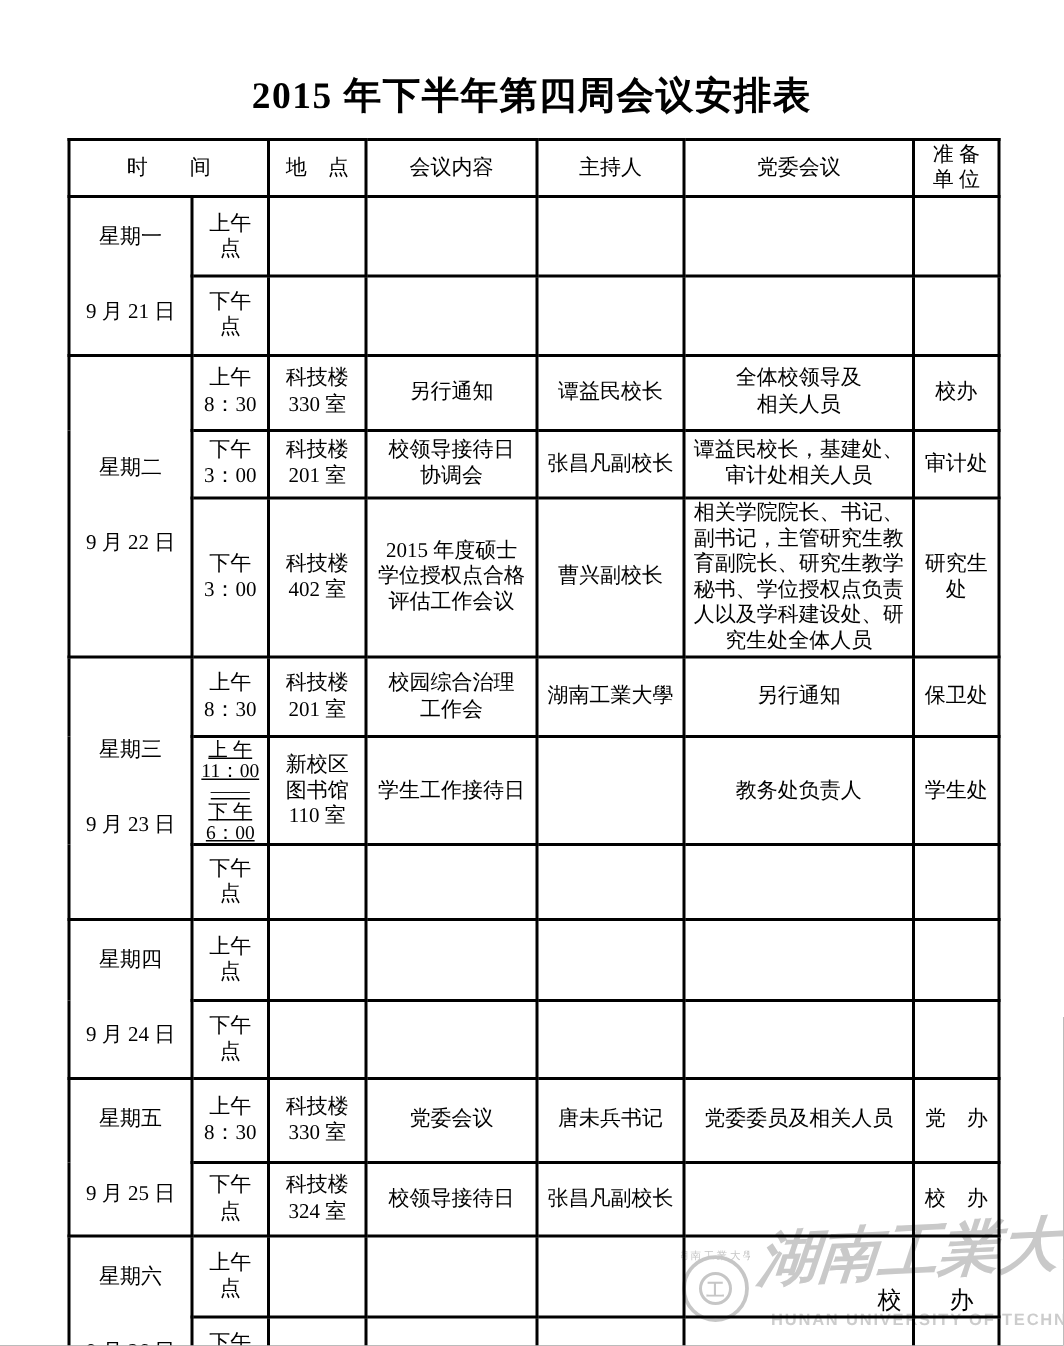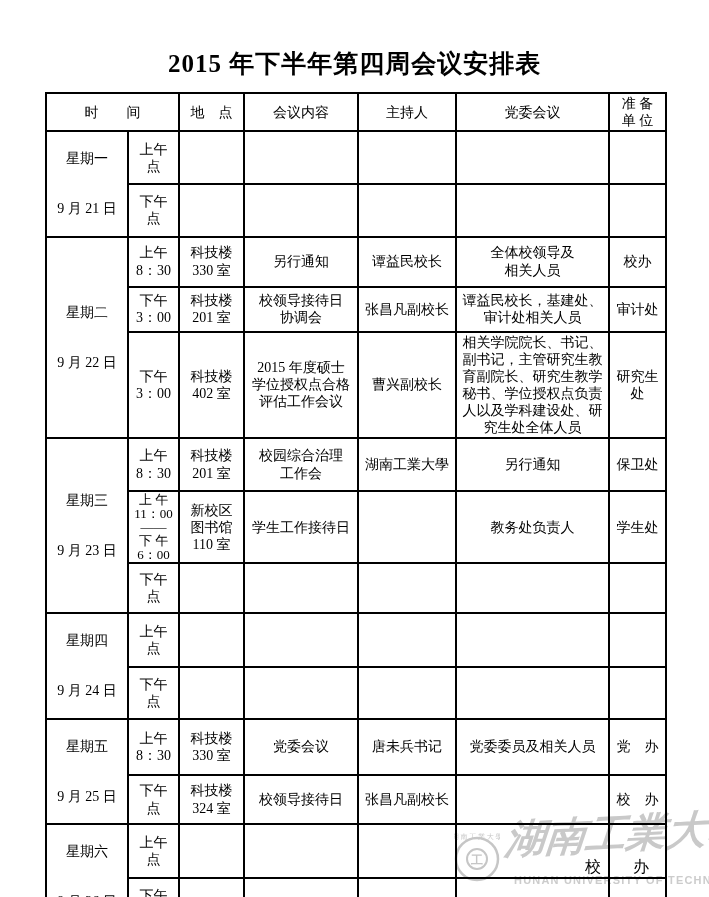--- a/index.html
+++ b/index.html
@@ -187,21 +187,21 @@
 8：30</td>
         <td>科技楼
 201 室</td>
         <td>校园综合治理
 工作会</td>
         <td>湖南工業大學</td>
         <td class="cell-participants">另行通知</td>
         <td>保卫处</td>
       </tr>
       <tr style="height:63px">
-        <td style="font-size:13px; line-height:1.05;">上 午
+        <td style="font-size:13px; line-height:1.05;text-decoration:underline;">上 午
 11：00
 ——
 下 午
 6：00</td>
         <td>新校区
 图书馆
 110 室</td>
         <td>学生工作接待日</td>
         <td></td>
         <td class="cell-participants">教务处负责人</td>

